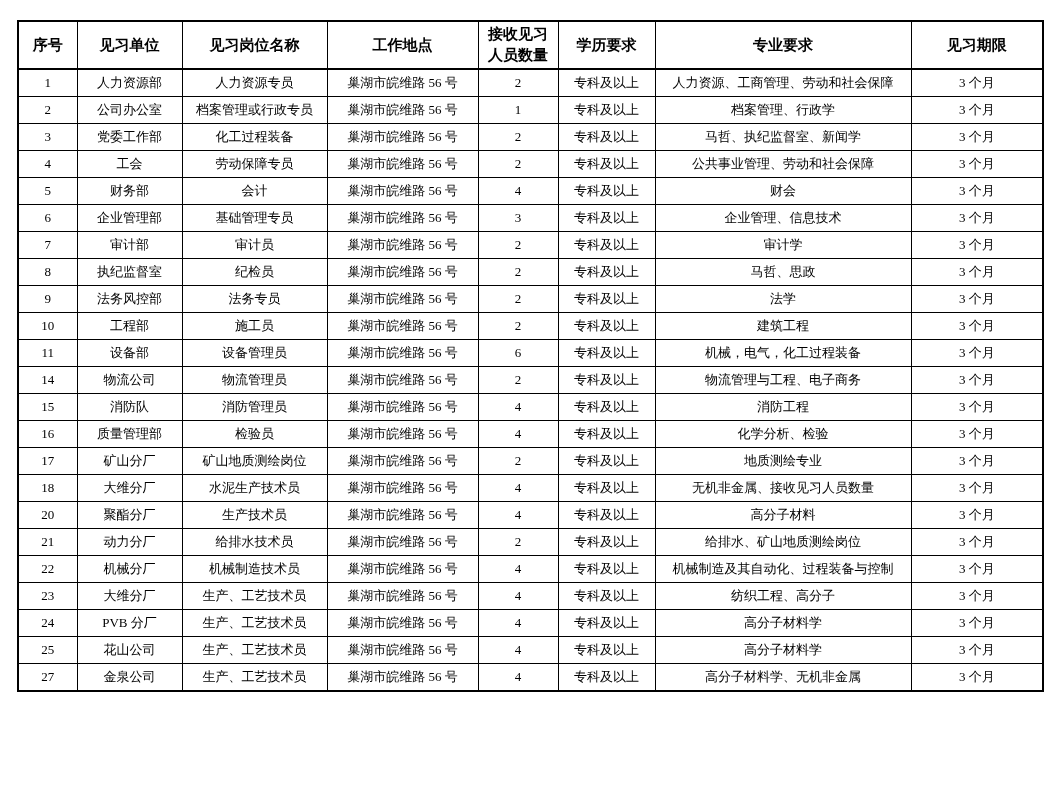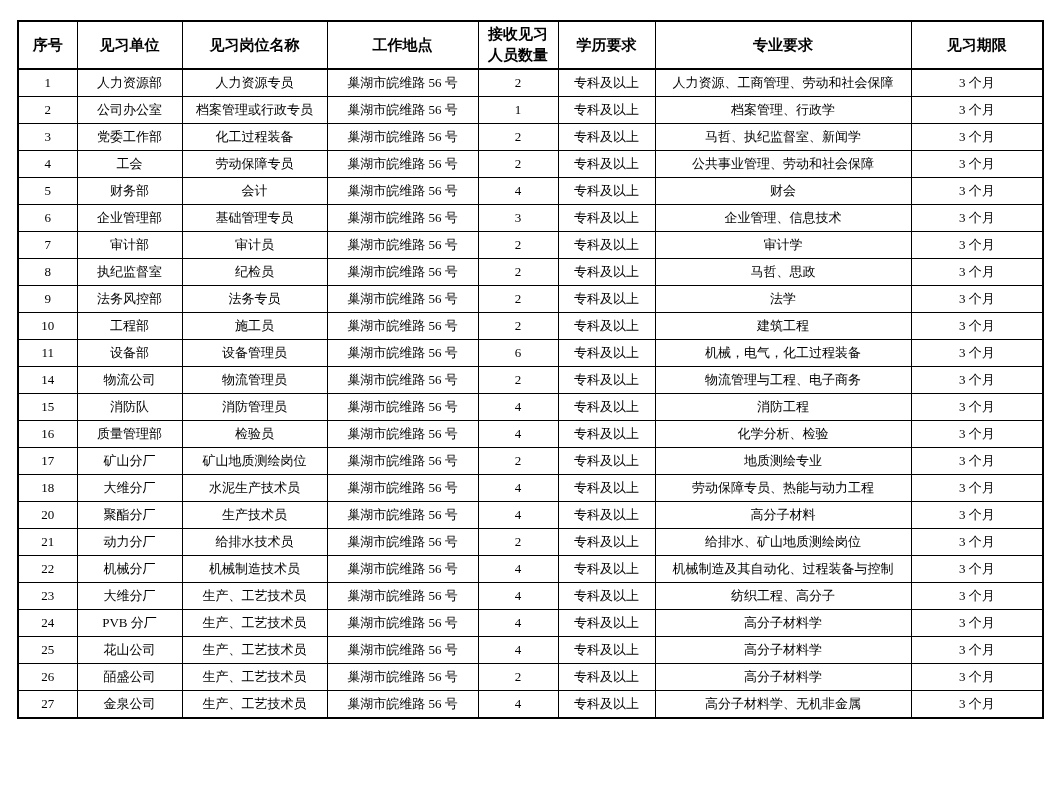--- a/index.html
+++ b/index.html
@@ -240,21 +240,21 @@
           <td>地质测绘专业</td>
           <td>3 个月</td>
         </tr>
         <tr>
           <td>18</td>
           <td>大维分厂</td>
           <td>水泥生产技术员</td>
           <td>巢湖市皖维路 56 号</td>
           <td>4</td>
           <td>专科及以上</td>
-          <td>劳动保障专员、热能与动力工程</td>
+          <td>无机非金属、接收见习人员数量</td>
           <td>3 个月</td>
         </tr>
         <tr>
           <td>20</td>
           <td>聚酯分厂</td>
           <td>生产技术员</td>
           <td>巢湖市皖维路 56 号</td>
           <td>4</td>
           <td>专科及以上</td>
           <td>高分子材料</td>
@@ -299,30 +299,20 @@
           <td>专科及以上</td>
           <td>高分子材料学</td>
           <td>3 个月</td>
         </tr>
         <tr>
           <td>25</td>
           <td>花山公司</td>
           <td>生产、工艺技术员</td>
           <td>巢湖市皖维路 56 号</td>
           <td>4</td>
-          <td>专科及以上</td>
-          <td>高分子材料学</td>
-          <td>3 个月</td>
-        </tr>
-        <tr>
-          <td>26</td>
-          <td>皕盛公司</td>
-          <td>生产、工艺技术员</td>
-          <td>巢湖市皖维路 56 号</td>
-          <td>2</td>
           <td>专科及以上</td>
           <td>高分子材料学</td>
           <td>3 个月</td>
         </tr>
         <tr>
           <td>27</td>
           <td>金泉公司</td>
           <td>生产、工艺技术员</td>
           <td>巢湖市皖维路 56 号</td>
           <td>4</td>

